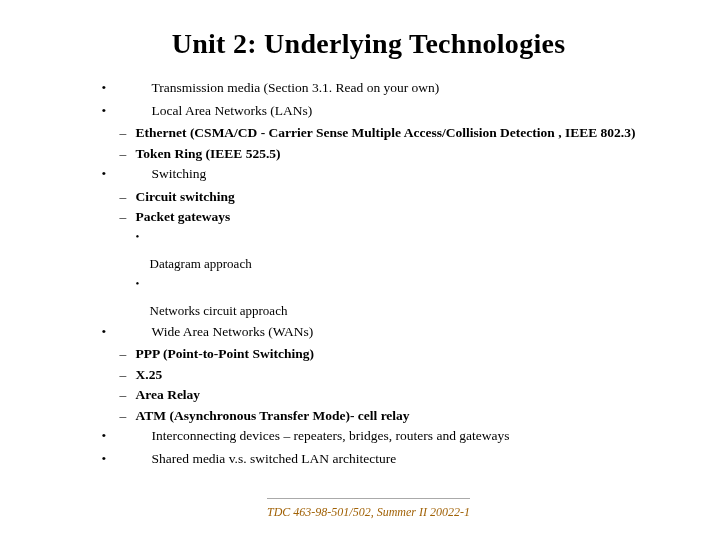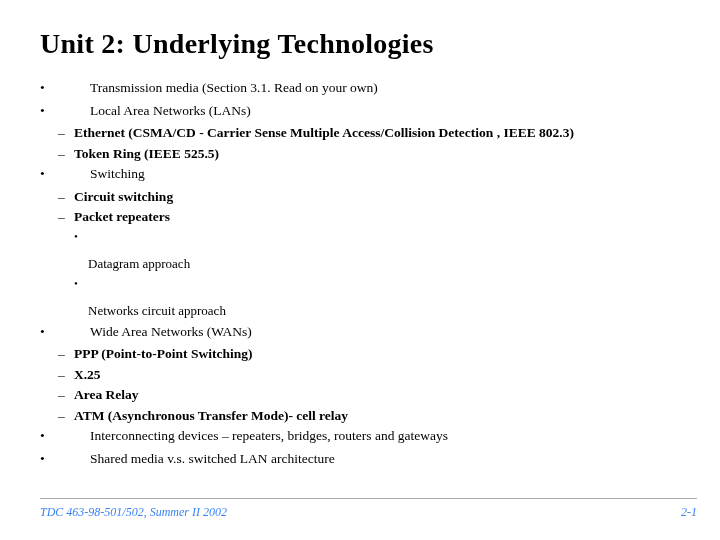--- a/index.html
+++ b/index.html
@@ -11,20 +11,21 @@
       color: #000000;
       overflow: hidden;
       position: relative;
     }
     .page {
       width: 720px;
       height: 540px;
       padding: 28px 23px 20px 40px;
       display: flex;
       flex-direction: column;
+      align-items: center;
     }
     .title {
       font-size: 28px;
       font-weight: bold;
       margin-bottom: 18px;
       letter-spacing: 0.01em;
     }
     .content {
       flex: 1;
       font-size: 13.5px;
@@ -84,21 +85,21 @@
     }
     .footer {
       display: flex;
       justify-content: space-between;
       align-items: center;
       border-top: 1px solid #aaa;
       padding-top: 6px;
       margin-top: 8px;
       font-size: 12px;
       font-style: italic;
-      color: #3b82f6;
+      color: #a16207;
     }
   </style>
 </head>
 <body>
 
 <div class="page">
   <div class="title">Unit 2: Underlying Technologies</div>
 
   <div class="content">
 
@@ -126,21 +127,21 @@
       <span class="bullet">•</span>
       <span class="bullet-text">Switching</span>
     </div>
     <div class="sub-list">
       <div class="dash-item">
         <span class="dash">–</span>
         <span class="dash-text">Circuit switching</span>
       </div>
       <div class="dash-item">
         <span class="dash">–</span>
-        <span class="dash-text">Packet repeaters</span>
+        <span class="dash-text">Packet gateways</span>
       </div>
       <div class="sub-sub-list">
         <div class="dot-item">
           <span class="dot">•</span>
           <span class="dot-text">Datagram approach</span>
         </div>
         <div class="dot-item">
           <span class="dot">•</span>
           <span class="dot-text">Networks circuit approach</span>
         </div>

